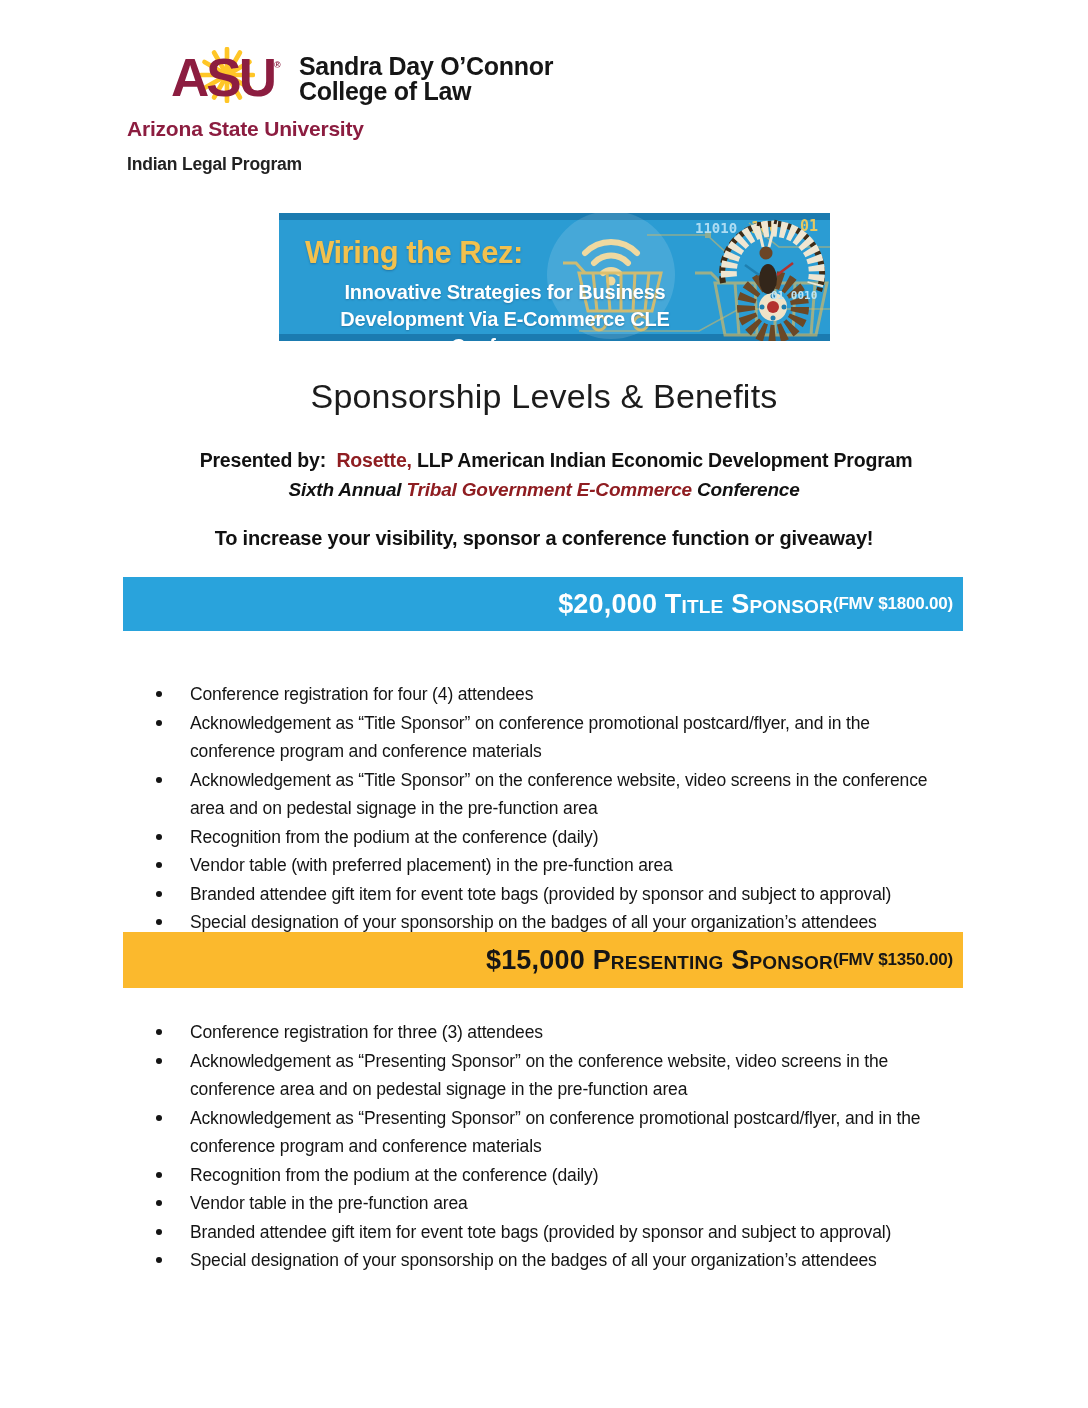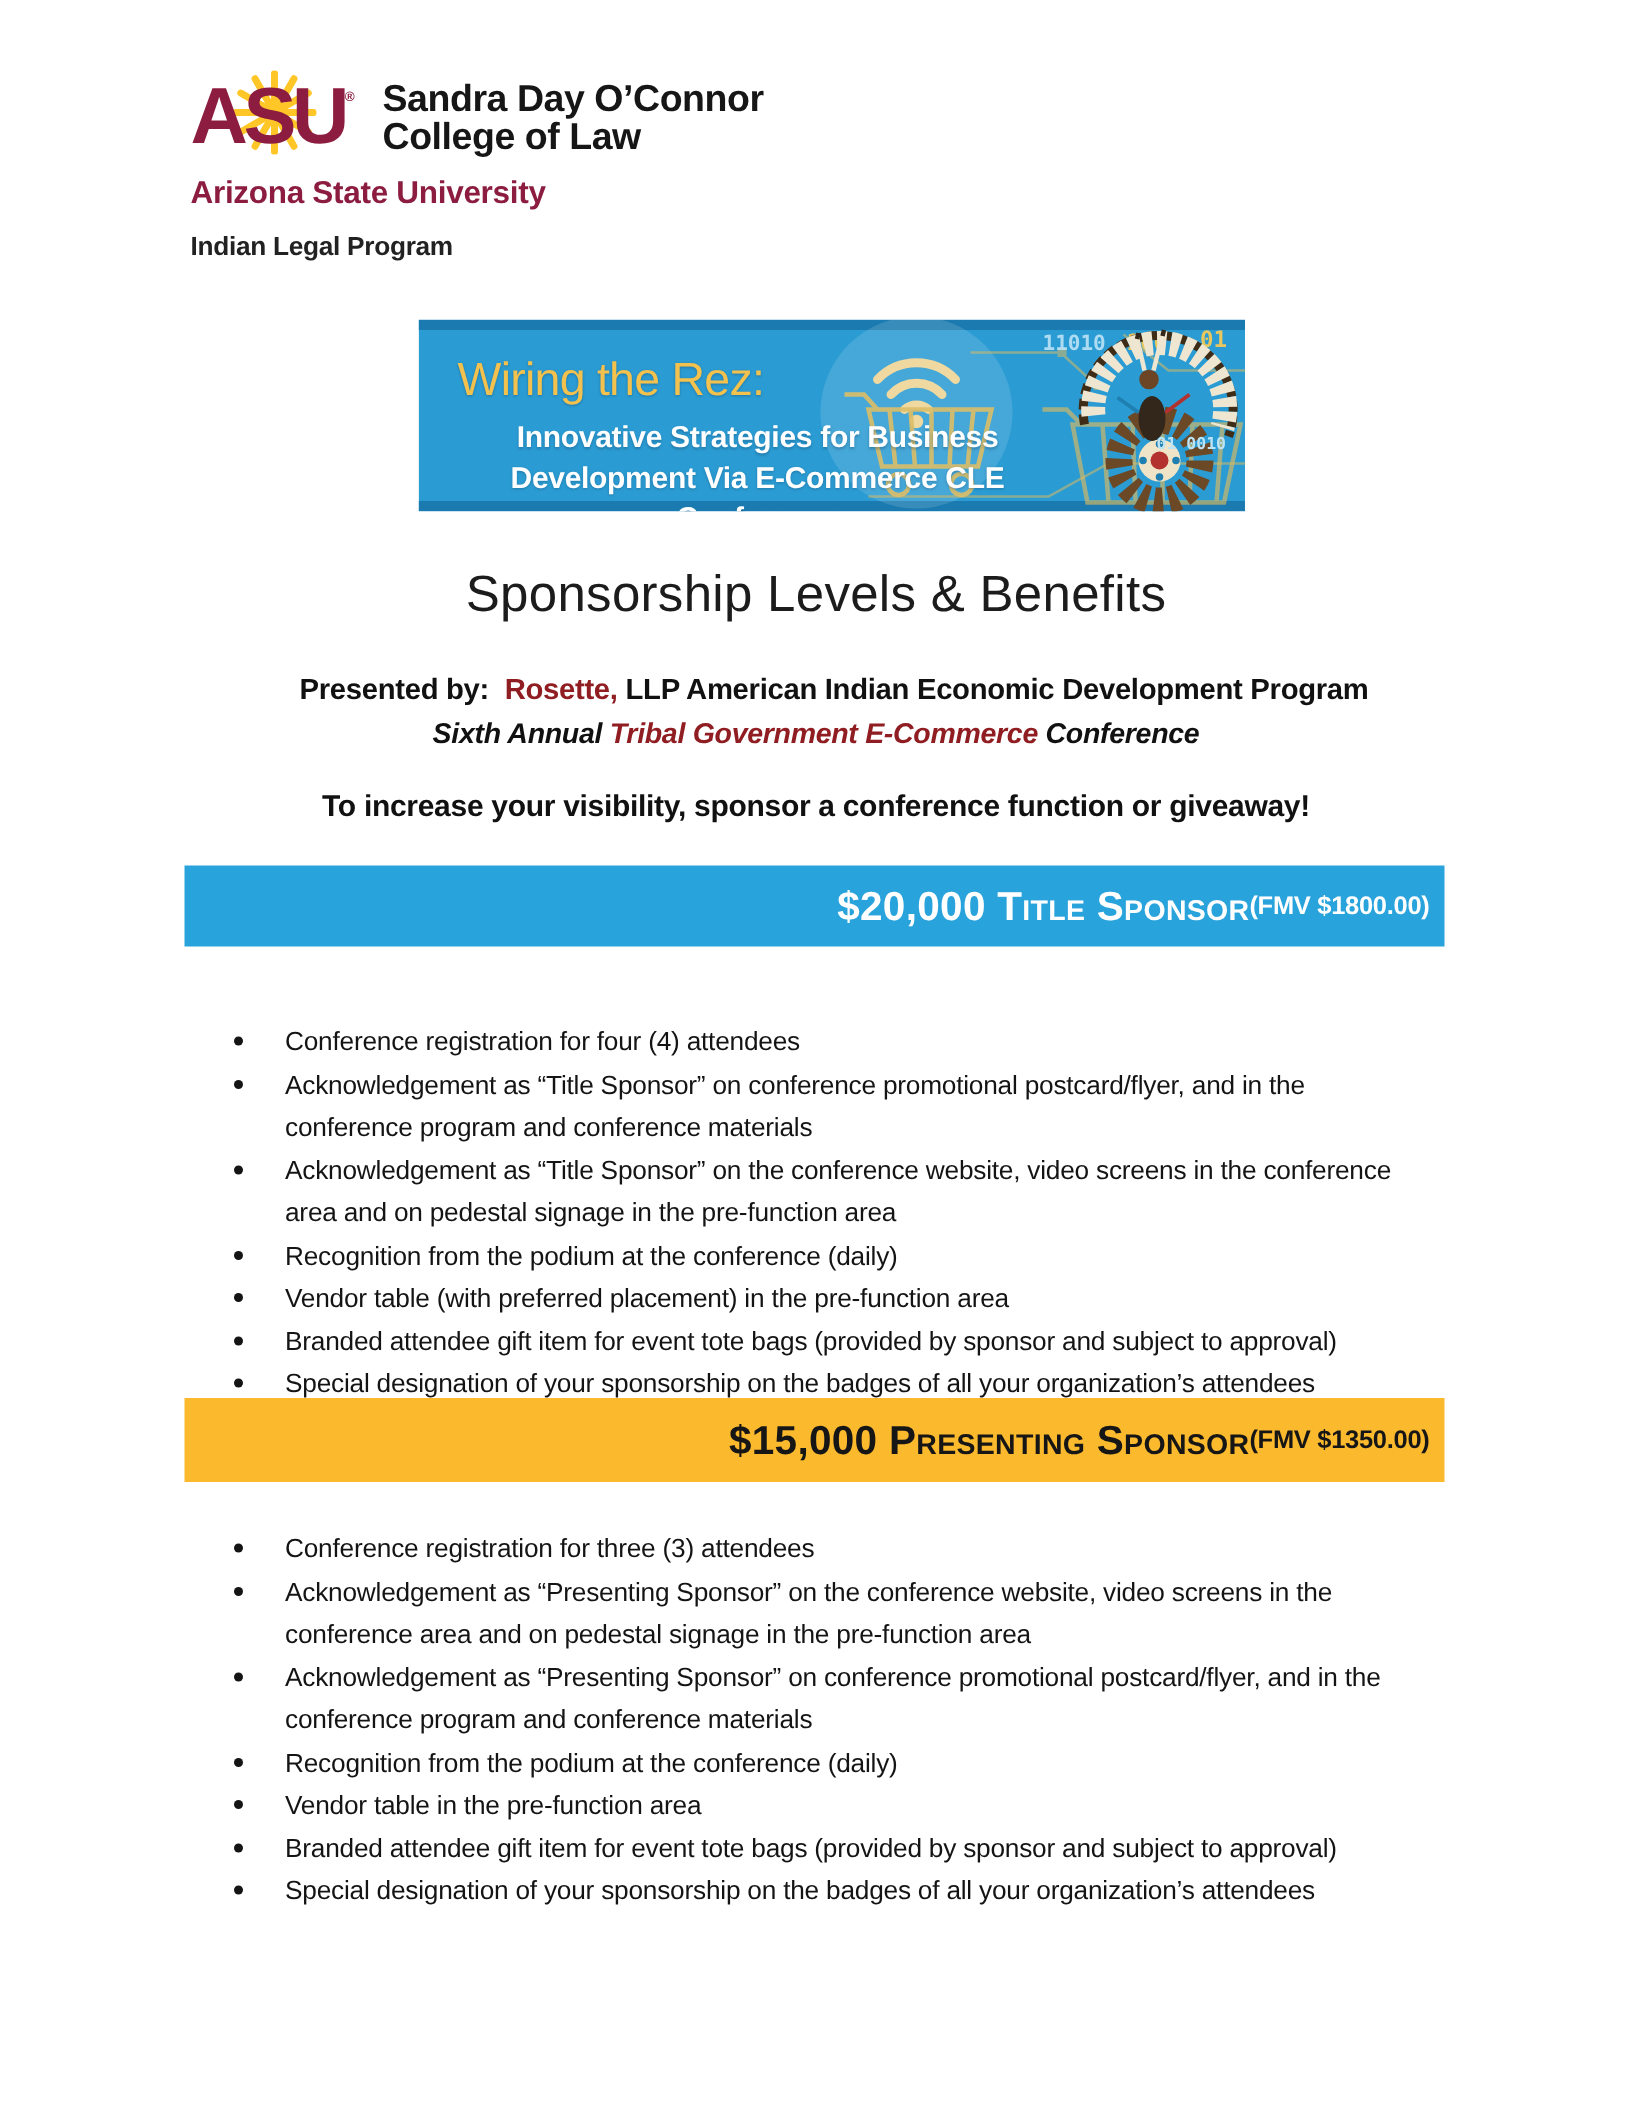--- a/index.html
+++ b/index.html
@@ -8,36 +8,36 @@
 
   .page {
     position:relative; width:1088px; height:1408px;
     background:#ffffff; margin:0 auto; overflow:hidden;
     color:var(--ink,#1a1a1a);
   }
 
   
   .logo-block { position:absolute; left:127px; top:50px; }
   .logo-row { display:flex; align-items:flex-start; }
-  .asu-mark { position:relative; width:118px; height:58px; }
+  .asu-mark { position:relative; width:118px; height:58px;margin-left:44px; }
   .starburst { position:absolute; left:28px; top:-3px; width:56px; height:56px; z-index:0; }
   .asu-text {
     position:relative; z-index:1; font-weight:700; font-size:53px; line-height:56px;
     letter-spacing:-3px; color:var(--maroon,#8C1D40);
   }
   .reg { position:relative; z-index:1; font-size:9px; vertical-align:28px; color:var(--maroon,#8C1D40); font-weight:700; }
   .college { margin-left:10px; padding-top:4px; font-weight:700; font-size:25px; line-height:25px; color:#161616; letter-spacing:-0.3px; }
   .university { margin-top:9px; font-weight:700; font-size:21px; color:var(--maroon,#8C1D40); letter-spacing:-0.2px; }
   .program { margin-top:13px; font-weight:700; font-size:17.5px; color:#222222; letter-spacing:-0.2px; }
 
   
   .banner { position:absolute; left:267px; top:213px; width:551px; height:128px; overflow:hidden;margin-left:12px; }
   .banner-art { position:absolute; inset:0; width:100%; height:100%; display:block; }
   .banner-title {
-    position:absolute; left:26px; top:22px; font-weight:400; font-size:31px;
+    position:absolute; left:26px; top:22px; font-weight:700; font-size:31px;
     color:var(--banner_gold,#F2C14E); letter-spacing:-0.5px;
     text-shadow:0 1px 2px rgba(20,70,110,0.45);
   }
   .banner-sub {
     position:absolute; left:6px; top:66px; width:440px; text-align:center;
     font-weight:700; font-size:20px; line-height:27px; color:#ffffff;
     letter-spacing:-0.2px; text-shadow:0 1px 2px rgba(20,70,110,0.4);
   }
 
   

